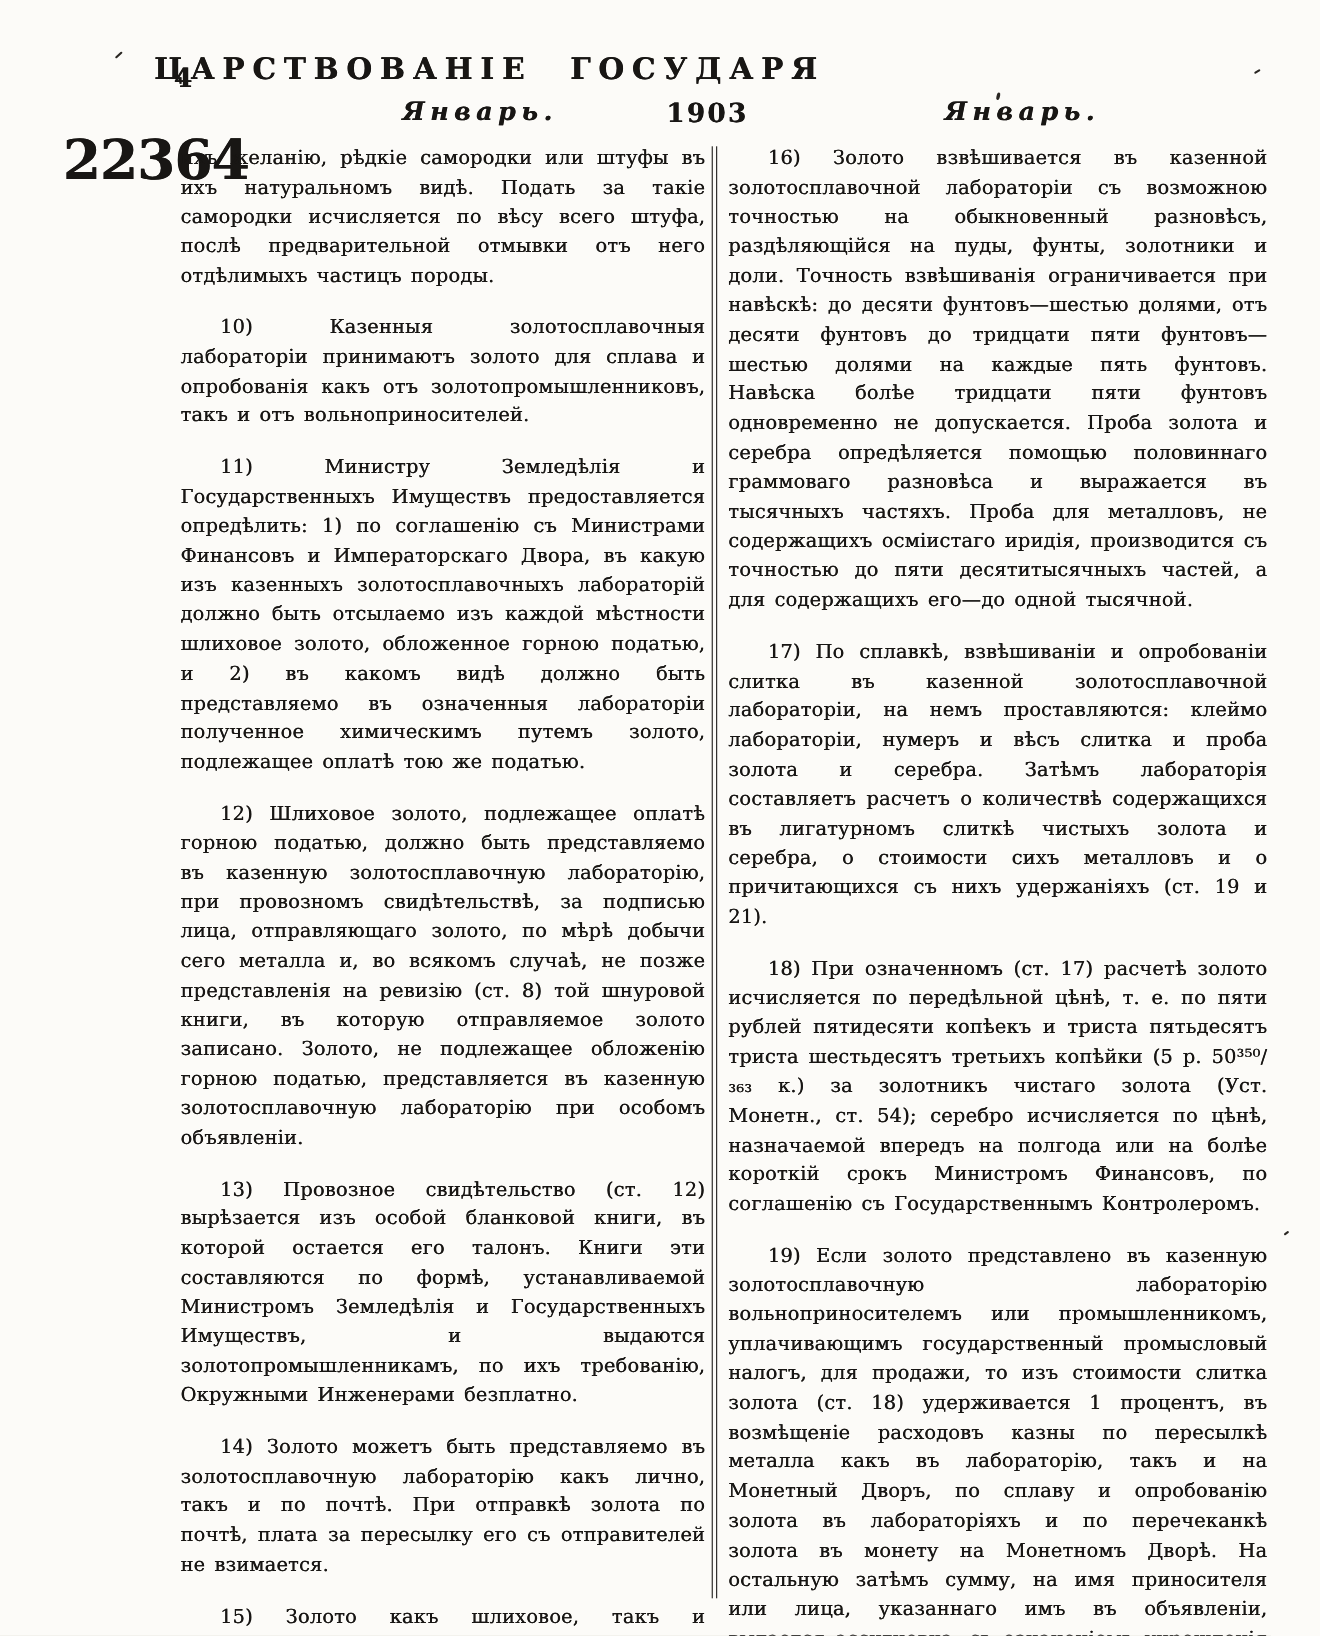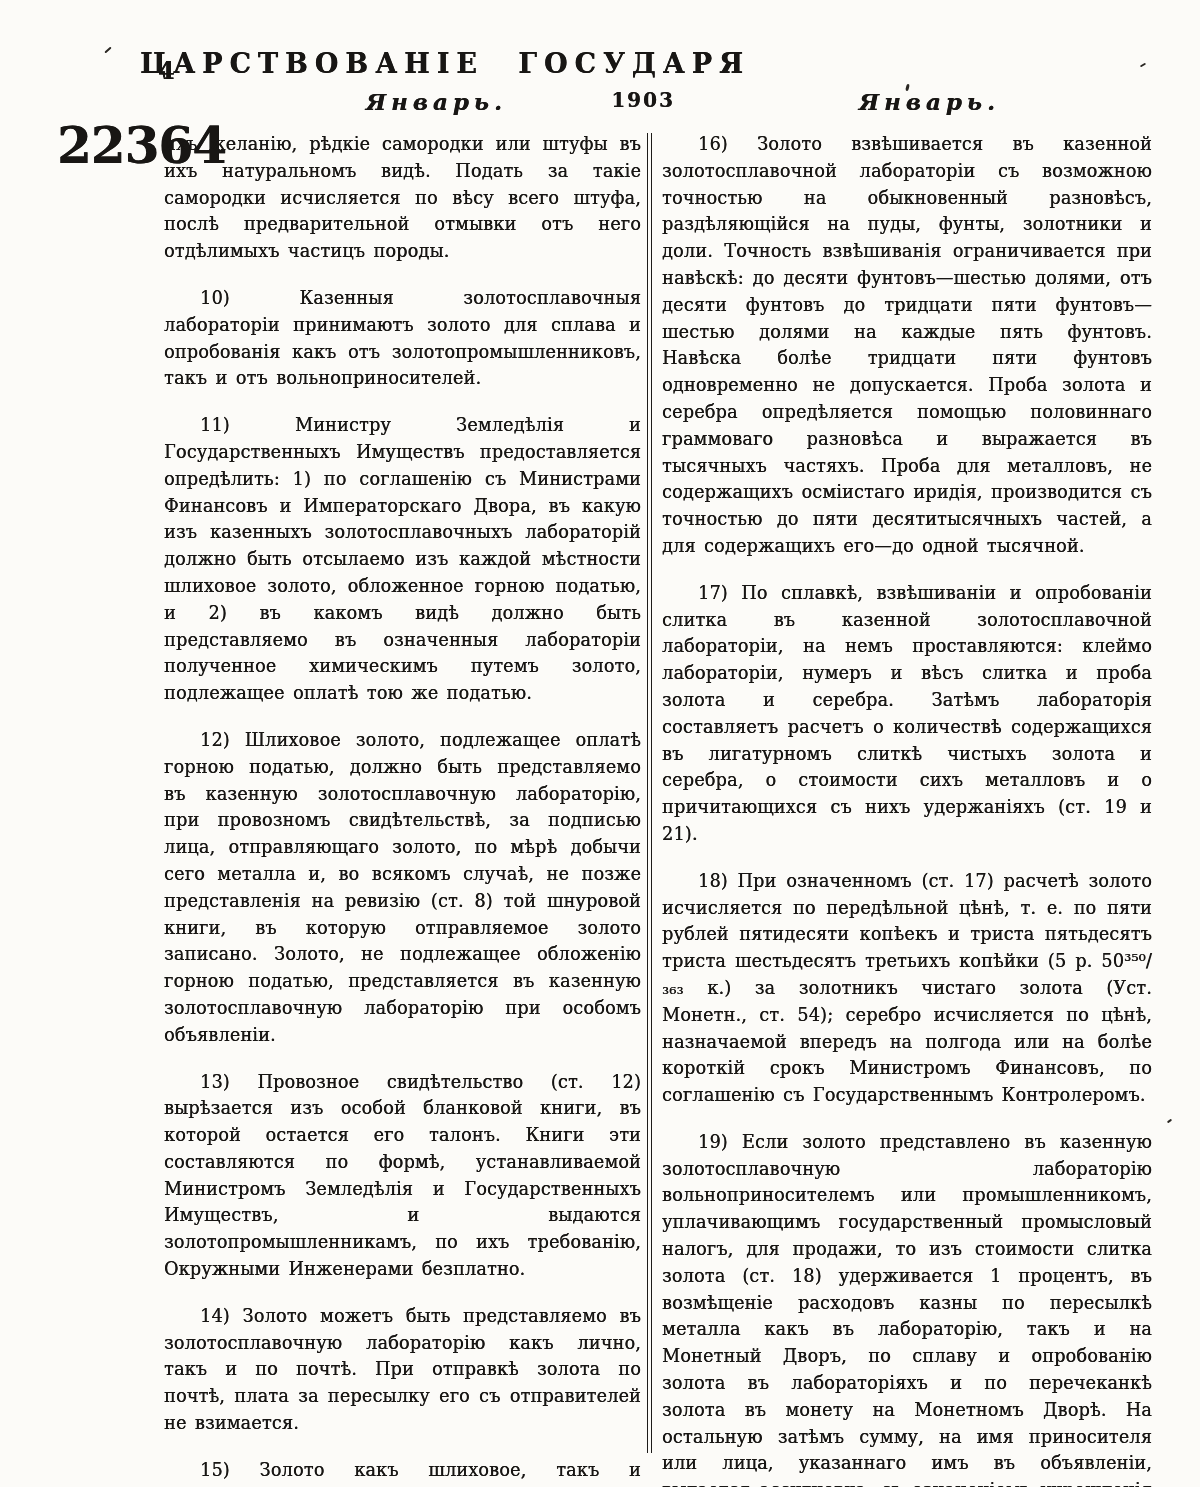--- a/index.html
+++ b/index.html
@@ -12,21 +12,21 @@
     font-family:"DejaVu Serif","Liberation Serif",serif;
     text-shadow:0.3px 0 0 currentColor;
   }
   
   .pgnum{position:absolute;top:56px;left:158px;font-size:24px;font-weight:700;}
   .title{position:absolute;top:48px;left:140px;width:1040px;text-align:left;
          font-size:27px;font-weight:700;letter-spacing:7px;word-spacing:18px;white-space:nowrap;}
   .running{position:absolute;top:88px;width:220px;text-align:center;font-size:23px;font-weight:700;}
   .running.it{font-style:italic;letter-spacing:5px;text-align:right;}
   .run-l{left:287px;}
-  .run-y{left:533px;letter-spacing:2px;font-size:20px;}
+  .run-y{left:533px;letter-spacing:2px;font-size:24px;}
   .run-r{left:780px;}
   .act{position:absolute;top:116px;left:57px;font-size:50px;font-weight:700;letter-spacing:-1px;}
   
   .columns{position:absolute;left:164px;top:131px;width:988px;display:flex;align-items:flex-start;}
   .col-l{width:477px;}
   .col-r{flex:1;}
   .rule{width:3px;height:1320px;margin:2px 10px 0 6px;
         border-left:1.4px solid #1d1b19;border-right:1.4px solid #1d1b19;}
   p{margin:0;text-align:justify;font-size:17.6px;line-height:26.8px;
     word-spacing:2.5px;letter-spacing:0.2px;hyphens:auto;overflow-wrap:break-word;}

